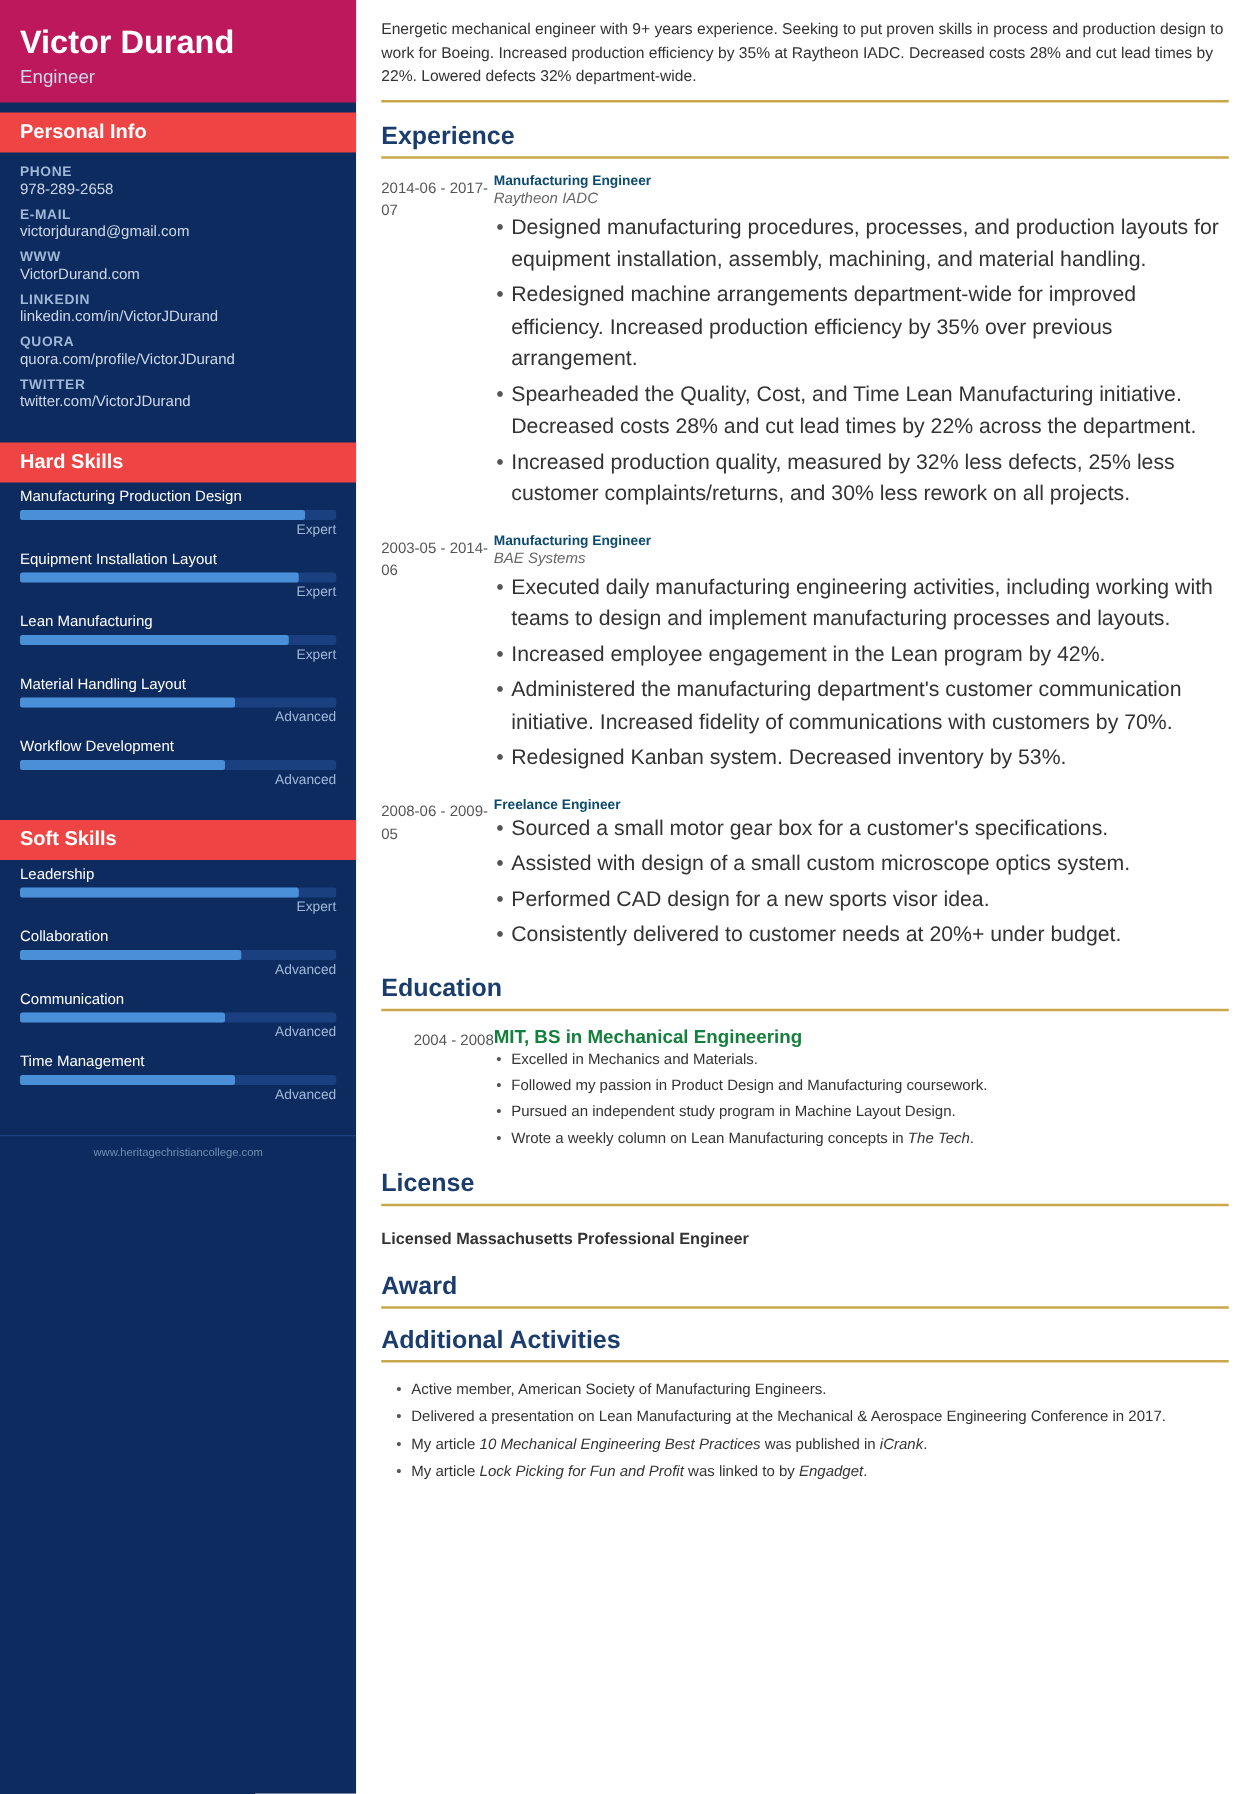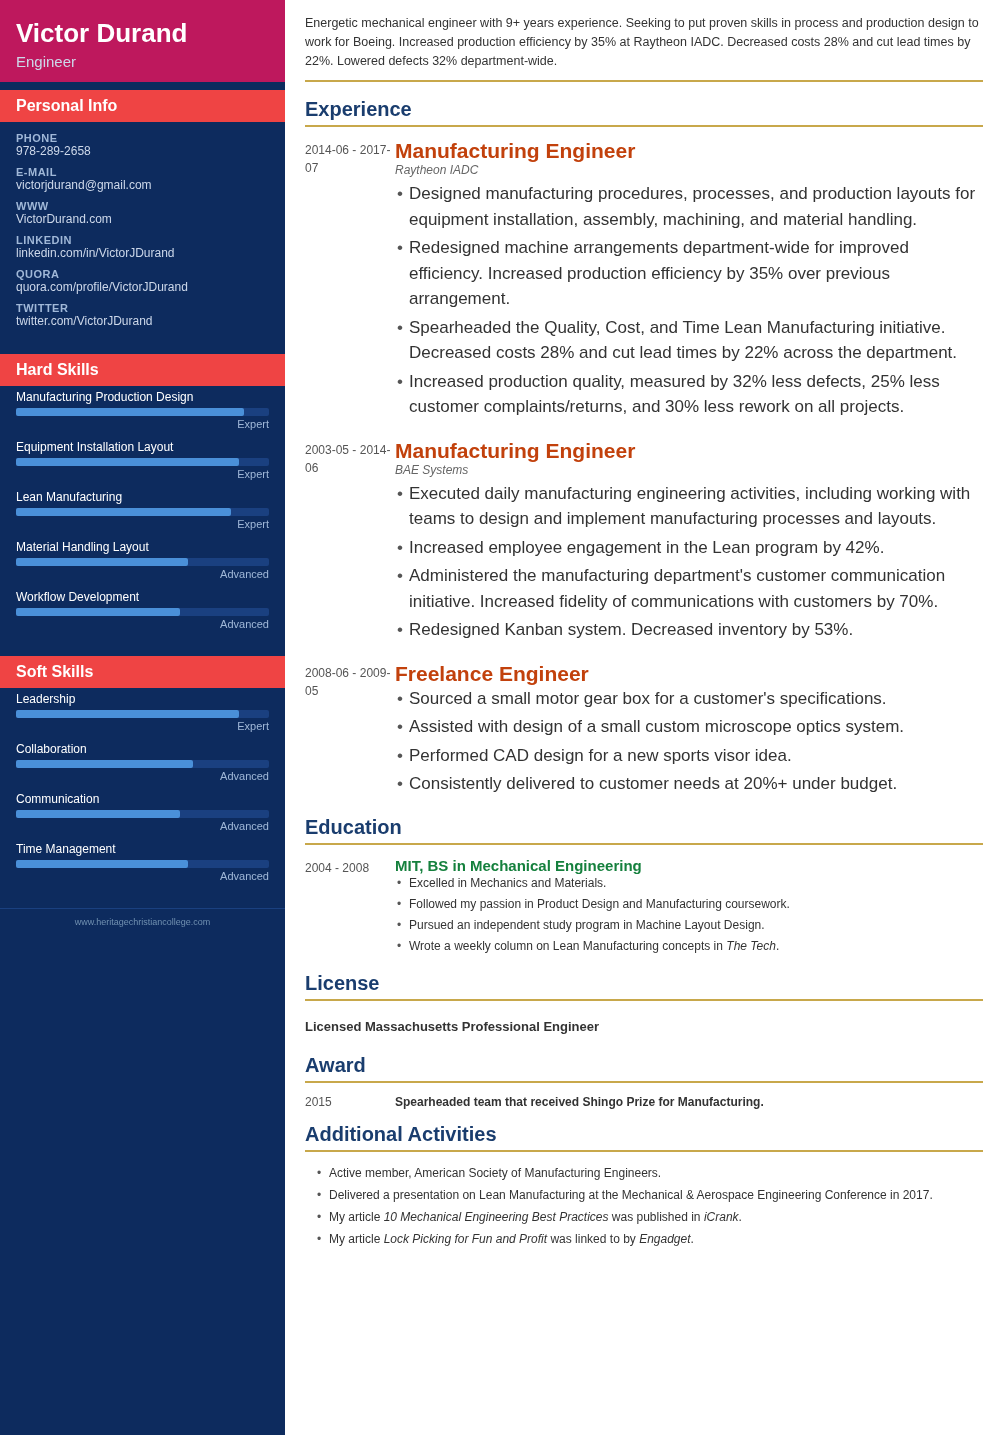--- a/index.html
+++ b/index.html
@@ -30,28 +30,28 @@
 
     
     .main { flex: 1; padding: 14px 20px; background: #fff; }
     .summary { font-size: 12.5px; color: #333; line-height: 1.5; margin-bottom: 16px; border-bottom: 2px solid #c8a84b; padding-bottom: 10px; }
 
     .section-heading-main { font-size: 20px; color: #1a3d6e; font-weight: bold; border-bottom: 2px solid #c8a84b; padding-bottom: 4px; margin-bottom: 12px; margin-top: 14px; }
 
     .exp-item { display: flex; margin-bottom: 16px; }
     .exp-date { width: 90px; font-size: 12px; color: #555; flex-shrink: 0; padding-top: 2px; line-height: 1.5; }
     .exp-content { flex: 1; }
-    .exp-title { font-size: 21px; font-weight: bold; color: #c2410c; }
+    .exp-title { font-size: 11px; font-weight: bold; color: #0c4a6e; }
     .exp-company { font-size: 12px; color: #666; font-style: italic; margin-bottom: 4px; }
     .exp-bullets { list-style: none; padding: 0; }
     .exp-bullets li { font-size: 17px; color: #333; line-height: 1.5; padding-left: 14px; position: relative; margin-bottom: 3px; }
     .exp-bullets li::before { content: "•"; position: absolute; left: 2px; color: #555; }
 
     .edu-item { display: flex; margin-bottom: 12px; }
-    .edu-date { width: 90px; font-size: 12px; color: #555; flex-shrink: 0; padding-top: 2px; line-height: 1.5; }
+    .edu-date { width: 90px; font-size: 12px; color: #555; flex-shrink: 0; padding-top: 2px; line-height: 1.5; text-align: right; }
     .edu-content { flex: 1; }
     .edu-degree { font-size: 15px; font-weight: bold; color: #15803d; }
     .edu-bullets { list-style: none; padding: 0; }
     .edu-bullets li { font-size: 12px; color: #333; line-height: 1.5; padding-left: 14px; position: relative; margin-bottom: 3px; }
     .edu-bullets li::before { content: "•"; position: absolute; left: 2px; color: #555; }
     .edu-bullets li em { font-style: italic; }
 
     .license-item { font-size: 13px; font-weight: bold; color: #333; padding: 6px 0; }
 
     .award-item { display: flex; margin-bottom: 8px; }
@@ -235,24 +235,20 @@
               <li>Wrote a weekly column on Lean Manufacturing concepts in <em>The Tech</em>.</li>
             </ul>
       </div>
     </div>
       </div>
 
     <div class="section-heading-main">License</div>
     <div class="license-item">Licensed Massachusetts Professional Engineer</div>
 
     <div class="section-heading-main">Award</div>
-    <div class="award-item">
-      <div class="award-year">2015</div>
-      <div class="award-text">Spearheaded team that received Shingo Prize for Manufacturing.</div>
-    </div>
 
     <div class="section-heading-main">Additional Activities</div>
     <ul class="activities-bullets" id="activities-container">
         <li>Active member, American Society of Manufacturing Engineers.</li>
         <li>Delivered a presentation on Lean Manufacturing at the Mechanical &amp; Aerospace Engineering Conference in 2017.</li>
         <li>My article <em>10 Mechanical Engineering Best Practices</em> was published in <em>iCrank</em>.</li>
         <li>My article <em>Lock Picking for Fun and Profit</em> was linked to by <em>Engadget</em>.</li>
       </ul>
   </div>
 </div>

